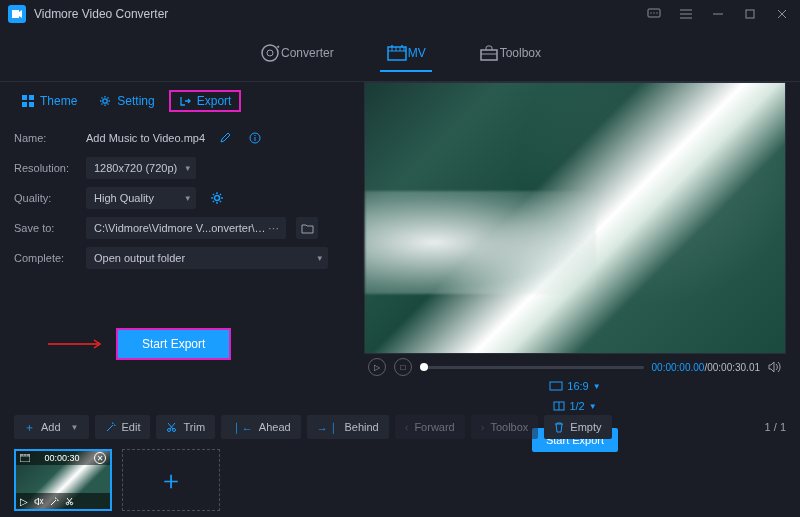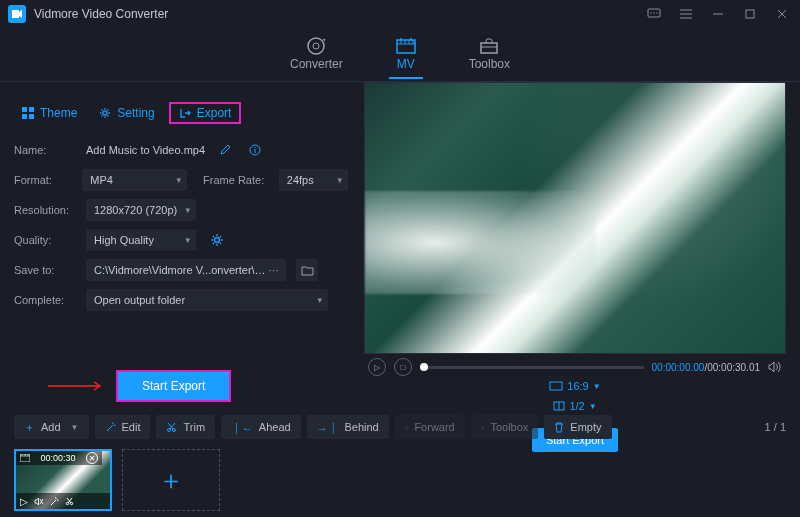--- a/index.html
+++ b/index.html
@@ -7,31 +7,31 @@
 
 
 .titlebar { height: 28px; display: flex; align-items: center; padding: 0 8px; background: #1a1d26; }
 .titlebar .logo { width: 18px; height: 18px; background: #1a9eff; border-radius: 3px; margin-right: 8px; display: flex; align-items: center; justify-content: center; color: #fff; font-size: 10px; }
 .titlebar .title { color: #c4c8d4; font-size: 12px; flex: 1; }
 .titlebar .win-icons { display: flex; gap: 12px; }
 .win-icon { width: 20px; height: 16px; display: flex; align-items: center; justify-content: center; color: #8a8e9a; cursor: pointer; }
 
 
 .topnav { height: 54px; display: flex; justify-content: center; align-items: center; gap: 40px; border-bottom: 1px solid #2a2e3a; }
-.topnav .tab { display: flex; flex-direction: column; align-items: center; color: #9ca0ac; cursor: pointer; padding: 4px 6px 6px; border-bottom: 2px solid transparent; text-align: right; }
+.topnav .tab { display: flex; flex-direction: row; align-items: center; color: #9ca0ac; cursor: pointer; padding: 4px 6px 6px; border-bottom: 2px solid transparent; text-align: right; }
 .topnav .tab.active { color: #1a9eff; border-bottom: 2px solid #1a9eff; }
 .tab-icon { width: 22px; height: 22px; display: flex; align-items: center; justify-content: center; }
 
 
 .main { display: flex; height: 328px; }
 .left { width: 360px; padding: 0 12px 0 14px; display: flex; flex-direction: column; }
 .right { flex: 1; display: flex; flex-direction: column; padding: 0 14px 0 4px; }
 
 
-.subtabs { display: flex; gap: 6px; height: 30px; align-items: center; margin-top: 16px; }
+.subtabs { display: flex; gap: 6px; height: 30px; align-items: center; margin-top: 4px; }
 .subtab { display: flex; align-items: center; gap: 6px; color: #1a9eff; padding: 4px 8px; cursor: pointer; }
 .subtab.highlight { border: 2px solid #e020c0; padding: 2px 8px; }
 .subtab .ico { color: #1a9eff; }
 
 
 .form { margin-top: 8px; }
 .row { display: flex; align-items: center; height: 28px; gap: 10px; margin-bottom: 2px; }
 .label { width: 62px; color: #9ca0ac; font-size: 11px; }
 .static-val { color: #c4c8d4; font-size: 11px; }
 .icon-btn { color: #1a9eff; cursor: pointer; padding: 0 4px; }
@@ -73,21 +73,21 @@
 
 .toolbar { height: 34px; display: flex; align-items: center; padding: 0 14px; gap: 6px; background: #1a1d26; }
 .tbtn { background: #242833; color: #b8bcc8; display: flex; align-items: center; gap: 6px; padding: 5px 10px; font-size: 11px; cursor: pointer; border-radius: 2px; height: 24px; }
 .tbtn .tico { color: #1a9eff; }
 .tbtn.disabled { opacity: 0.5; cursor: default; }
 .page-ind { margin-left: auto; color: #9ca0ac; font-size: 11px; }
 
 
 .tray { height: 72px; display: flex; align-items: center; padding: 4px 14px; gap: 10px; }
 .thumb { width: 98px; height: 62px; border: 2px solid #1a9eff; position: relative; background: linear-gradient(135deg, #1a3a36, #2a5a4e 40%, #ffffff 55%, #2a5a4e 70%); cursor: pointer; }
-.thumb .top { position: absolute; top: 0; left: 0; right: 8px; height: 14px; background: rgba(0,0,0,0.5); display: flex; align-items: center; justify-content: space-between; padding: 6px 4px; font-size: 9px; color: #fff; }
+.thumb .top { position: absolute; top: 0; left: 0; right: 0; height: 14px; background: rgba(0,0,0,0.5); display: flex; align-items: center; justify-content: space-between; padding: 6px 4px; font-size: 9px; color: #fff; }
 .thumb .bot { position: absolute; bottom: 0; left: 0; right: 0; height: 16px; background: rgba(0,0,0,0.55); display: flex; align-items: center; gap: 6px; padding: 0 4px; color: #fff; font-size: 10px; }
 .thumb .close { width: 12px; height: 12px; border: 1px solid #fff; border-radius: 50%; display: flex; align-items: center; justify-content: center; font-size: 8px; }
 .addthumb { width: 98px; height: 62px; border: 1px dashed #4a4e5a; display: flex; align-items: center; justify-content: center; color: #1a9eff; font-size: 26px; font-weight: 200; cursor: pointer; }
 
 svg { display: block; }
 </style>
 </head>
 <body>
 
 <div class="titlebar">
@@ -203,30 +203,20 @@
             <svg width="12" height="12" viewBox="0 0 12 12">
               <path d="M2 10l1-3 6-6 2 2-6 6-3 1z" fill="none" stroke="#1a9eff"></path>
             </svg>
           </span>
         <span class="icon-btn">
             <svg width="12" height="12" viewBox="0 0 12 12">
               <circle cx="6" cy="6" r="5" fill="none" stroke="#1a9eff"></circle>
               <path d="M6 3v1M6 5v4" stroke="#1a9eff"></path>
             </svg>
           </span>
-      </div>
-      <div class="row">
-        <div class="label">Format:</div>
-        <div class="select">
-            <span>MP4</span>
-          </div>
-        <div class="label" style="width:70px;margin-left:6px">Frame Rate:</div>
-        <div class="select" style="width:72px">
-            <span>24fps</span>
-          </div>
       </div>
       <div class="row">
         <div class="label">Resolution:</div>
         <div class="select">
             <span>1280x720 (720p)</span>
           </div>
       </div>
       <div class="row">
         <div class="label">Quality:</div>
         <div class="select">

